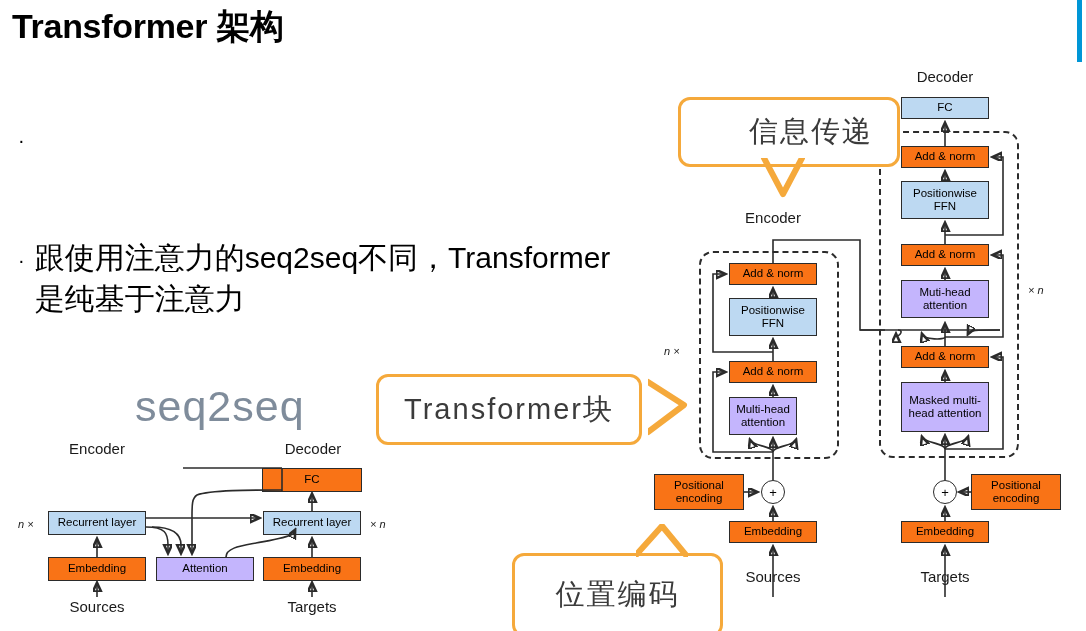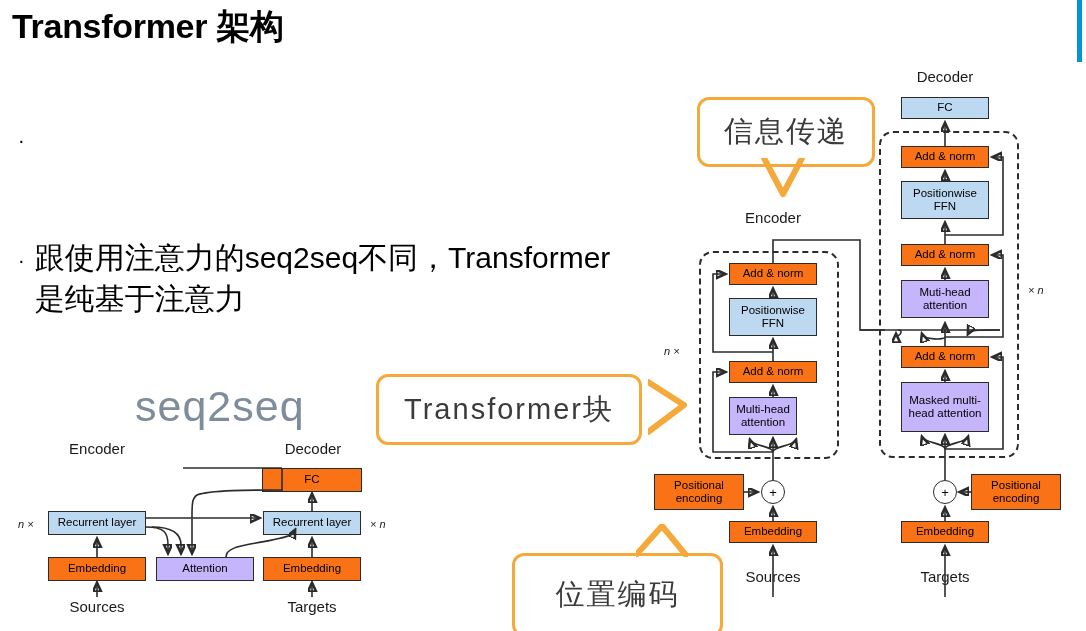--- a/index.html
+++ b/index.html
@@ -17,21 +17,21 @@
   .bullet-text{font-size:30px;line-height:1.35;}
 
   #bullet-1{left:18px;top:118px;width:620px;}
   #bullet-2{left:18px;top:238px;width:620px;}
 
   
   .callout{position:absolute;border:3px solid #F5A93B;border-radius:12px;background:#fff;
            display:flex;align-items:center;justify-content:center;color:#3b3b3b;}
   .callout span{font-size:29px;letter-spacing:2px;white-space:nowrap;}
 
-  #callout-info{left:697px;top:97px;width:172px;height:64px;}
+  #callout-info{left:678px;top:97px;width:172px;height:64px;padding-left:44px;}
   #callout-info-tail{position:absolute;left:760px;top:158px;width:46px;height:40px;}
   #callout-block{left:376px;top:374px;width:260px;height:65px;}
   #callout-block-tail{position:absolute;left:648px;top:378px;width:42px;height:58px;}
   #callout-pos{left:512px;top:553px;width:205px;height:78px;}
   #callout-pos-tail{position:absolute;left:636px;top:524px;width:52px;height:33px;}
 
   
   .node{position:absolute;box-sizing:border-box;border:1.6px solid #2b2b2b;background:#f97316;
         display:flex;align-items:center;justify-content:center;text-align:center;
         font-size:11.5px;line-height:1.15;color:#000;}

